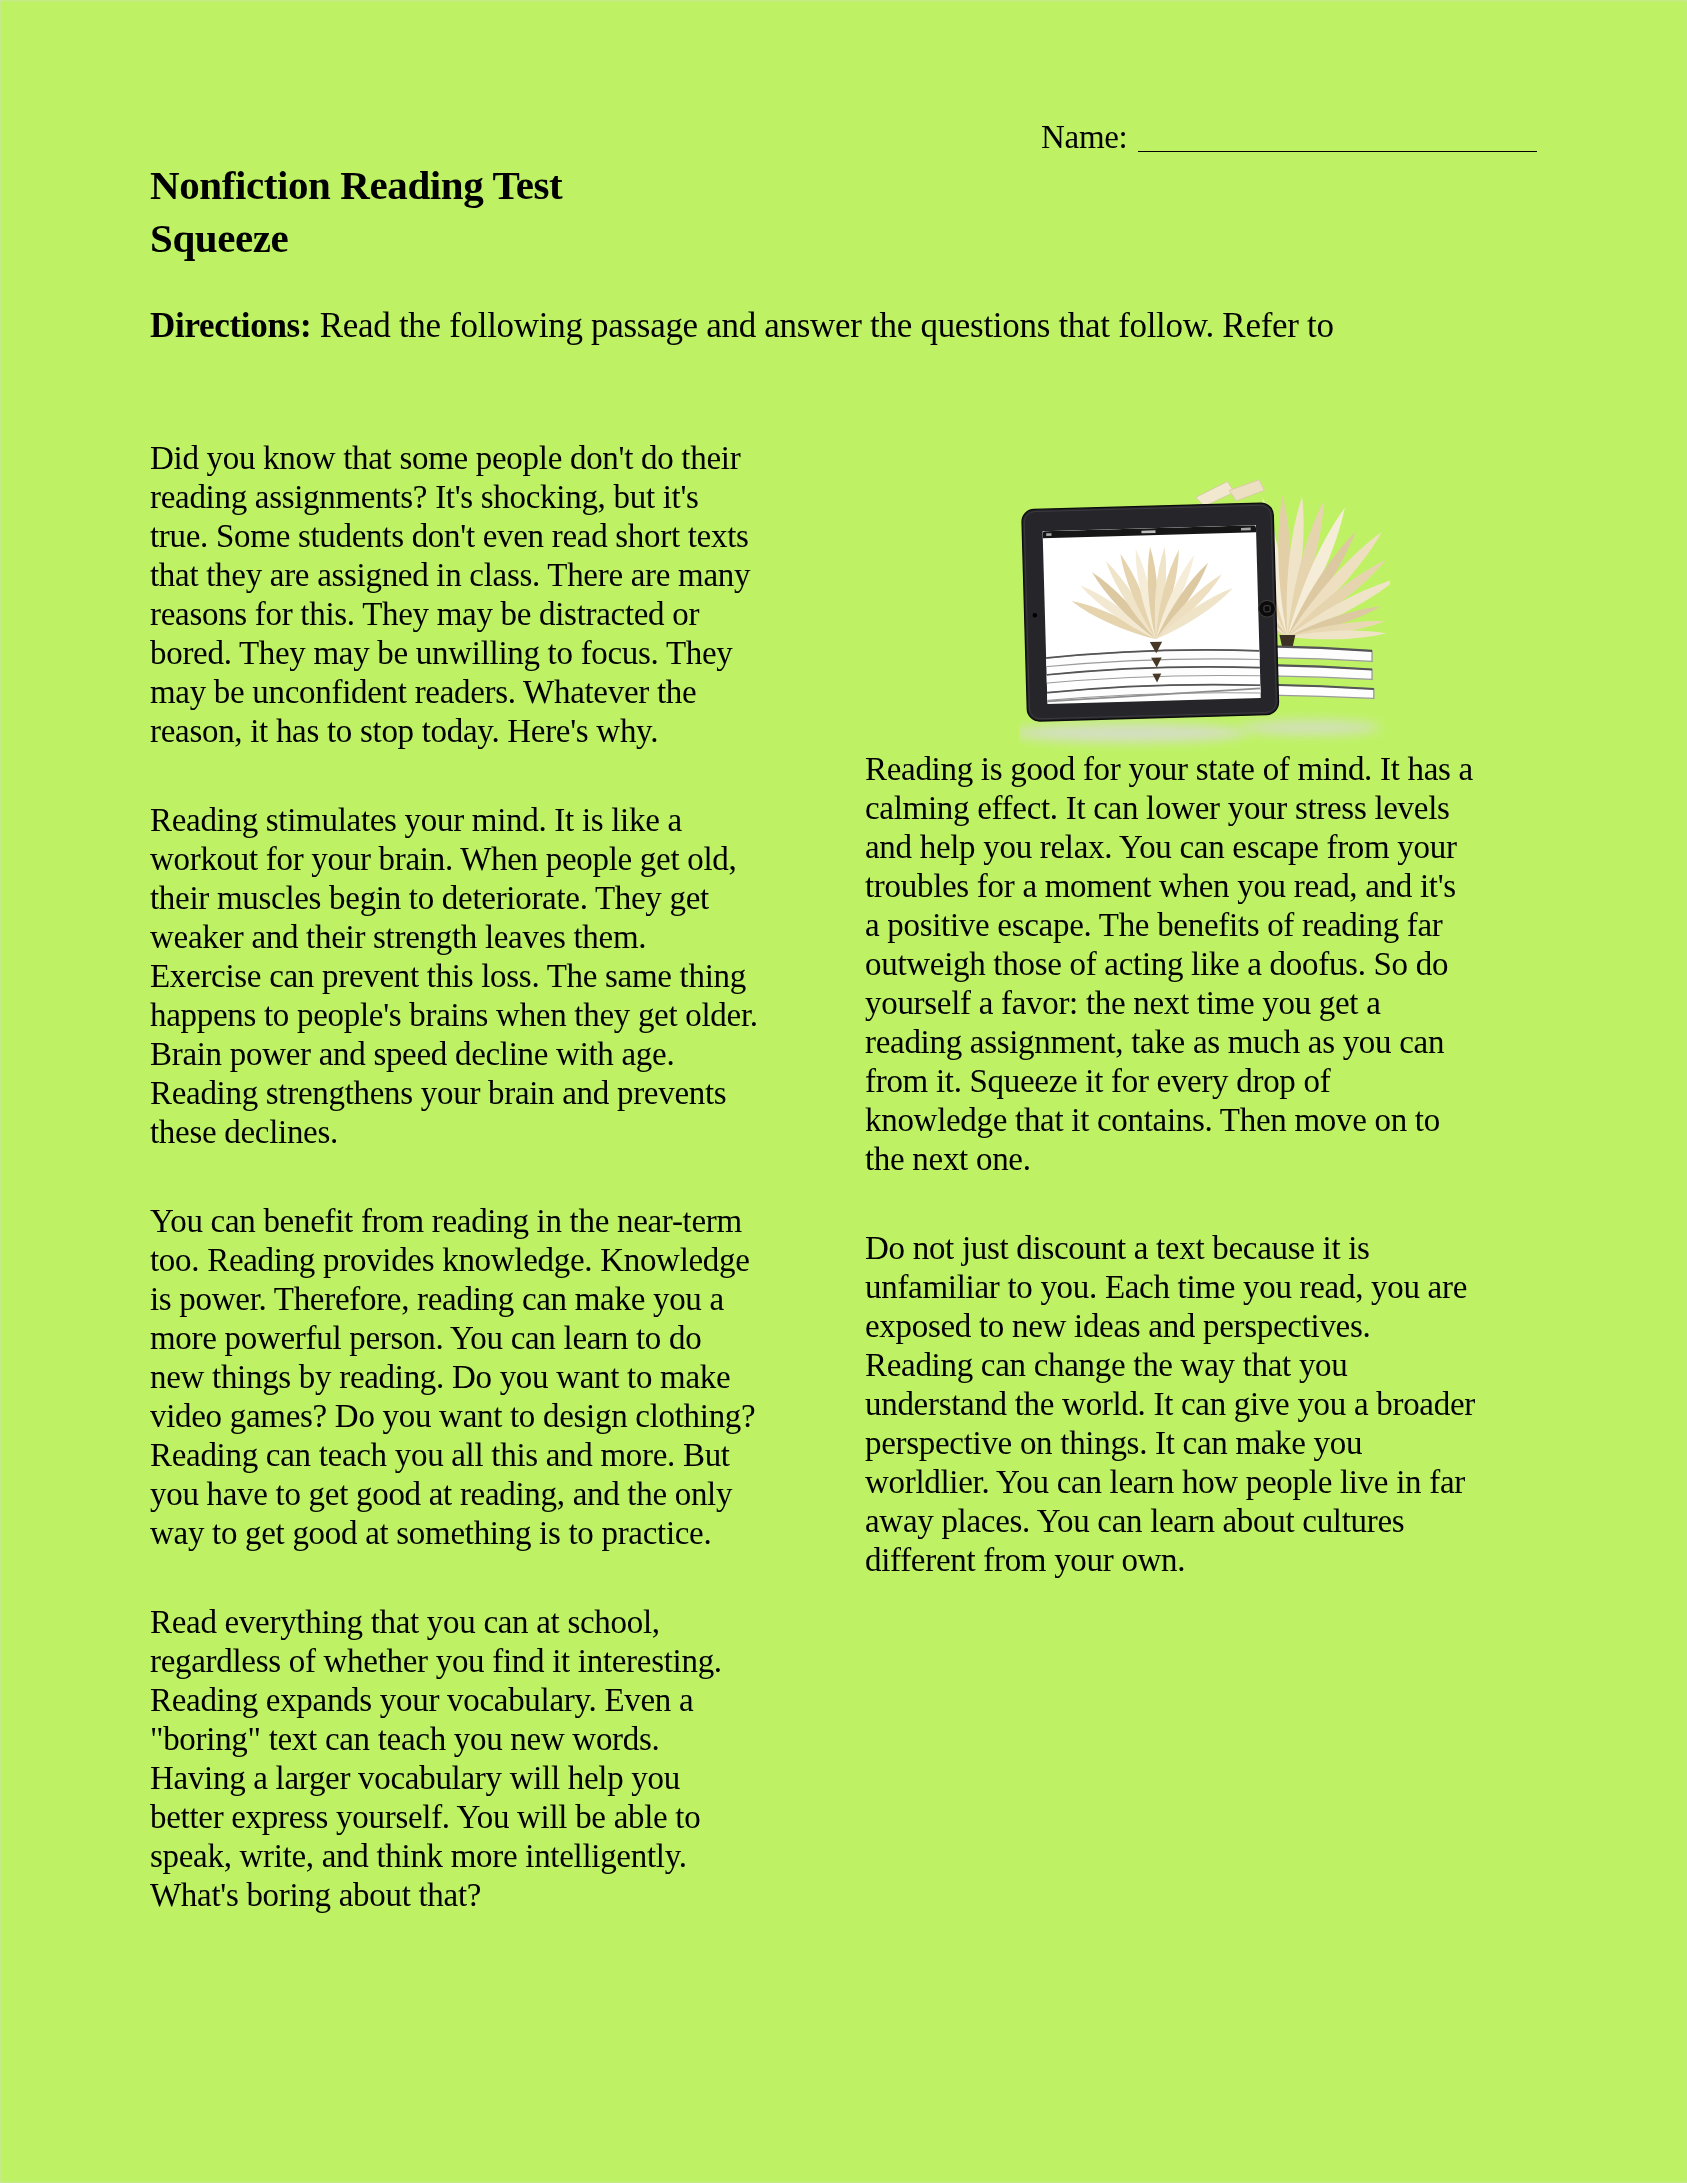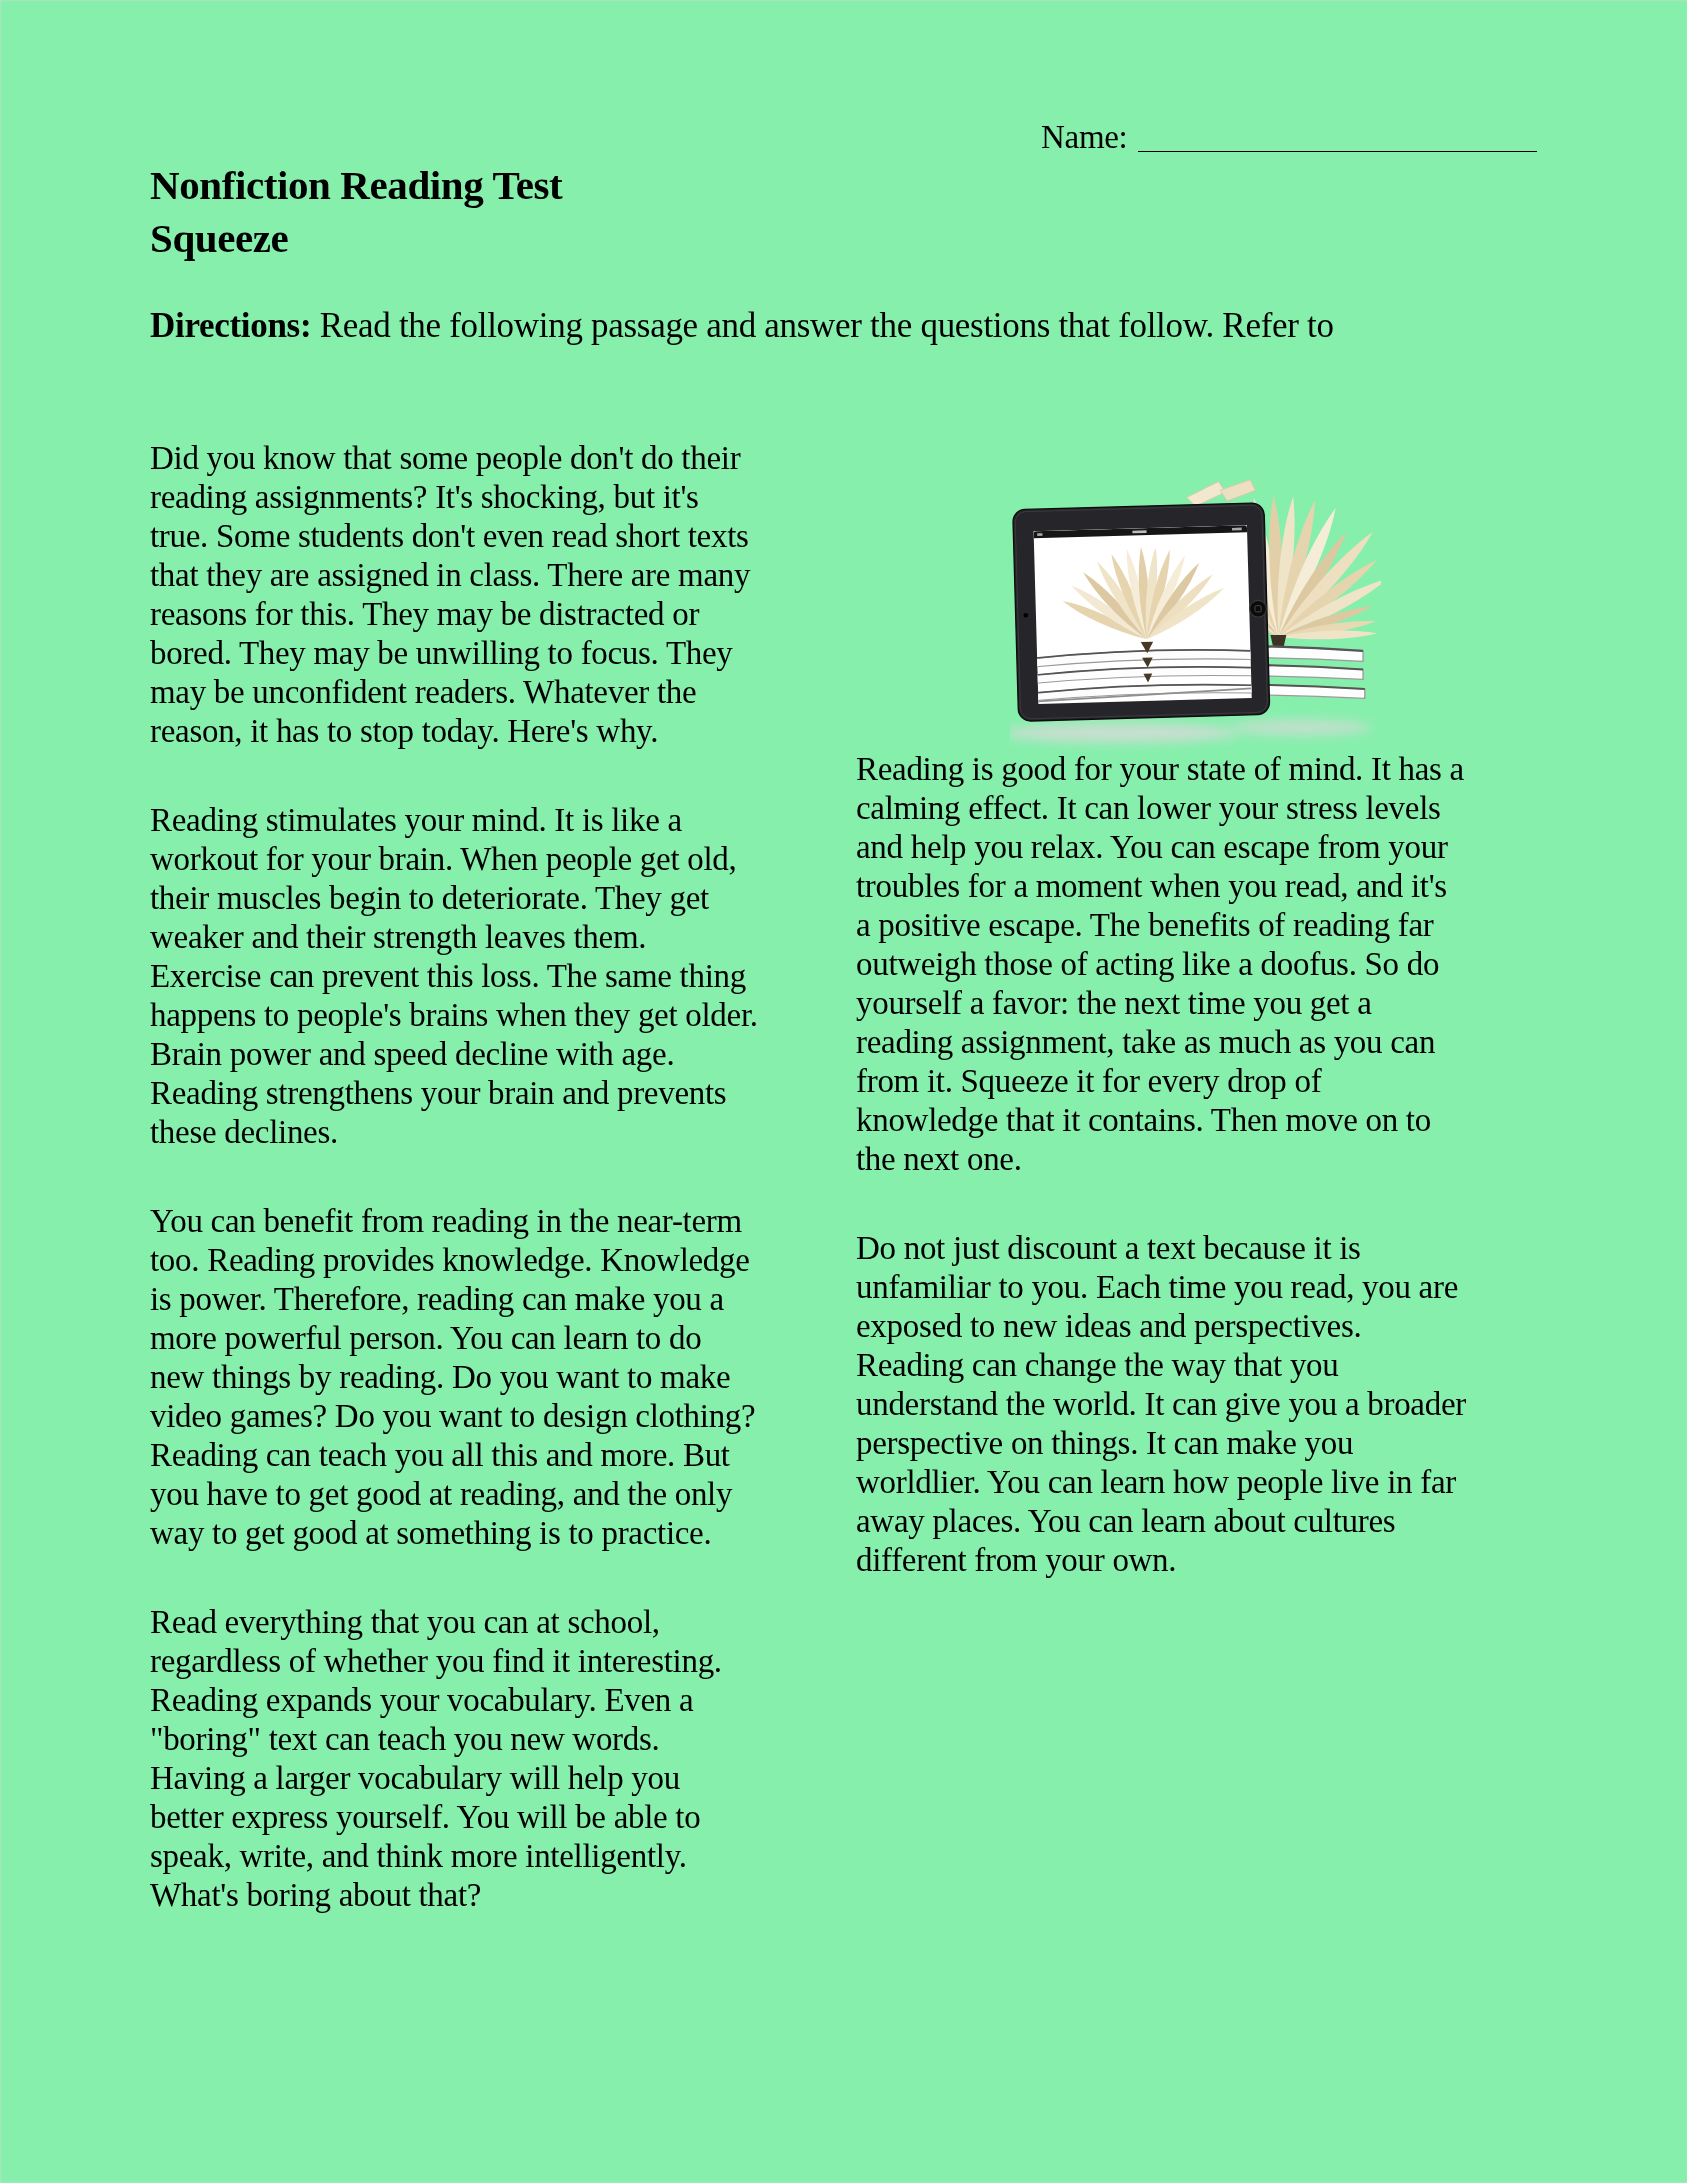--- a/index.html
+++ b/index.html
@@ -1,19 +1,19 @@
 <!DOCTYPE html>
 <html style="font-size:14px"><head>
 <meta charset="utf-8">
 <style>
   html,body{margin:0;padding:0;background:#ffffff;}
   .page{
     position:relative;
     width:1688px;height:2183px;
-    background:#86efac;color:#000;
+    background:#bef264;color:#000;
     font-family:"Liberation Serif","DejaVu Serif",serif;
     box-shadow:inset 0 0 2.6px #d9d9d9;
     overflow:hidden;
   }
   .name-row{
     position:absolute;left:1041px;top:120px;
     display:flex;align-items:flex-end;
     font-size:33px;line-height:35px;letter-spacing:-0.3px;
   }
   .name-line{
@@ -24,21 +24,21 @@
     position:absolute;left:150px;top:159px;
     font-weight:bold;font-size:41px;line-height:53px;letter-spacing:-0.4px;
   }
   .directions{
     position:absolute;left:150px;top:304px;width:1447px;
     font-size:35px;line-height:44px;letter-spacing:-0.3px;
   }
   .directions b{font-weight:bold;}
   .columns{
     position:absolute;left:150px;top:439px;width:1464px;
-    display:flex;gap:18px;
+    display:flex;gap:27px;
   }
   .col-left{width:688px;flex:none;}
   .col-right{width:718px;flex:none;}
   .para{
     font-size:33px;line-height:39px;letter-spacing:-0.3px;
     white-space:pre;margin:0 0 50px 0;
   }
   .illus-block{
     position:relative;height:311px;margin:0;
   }

